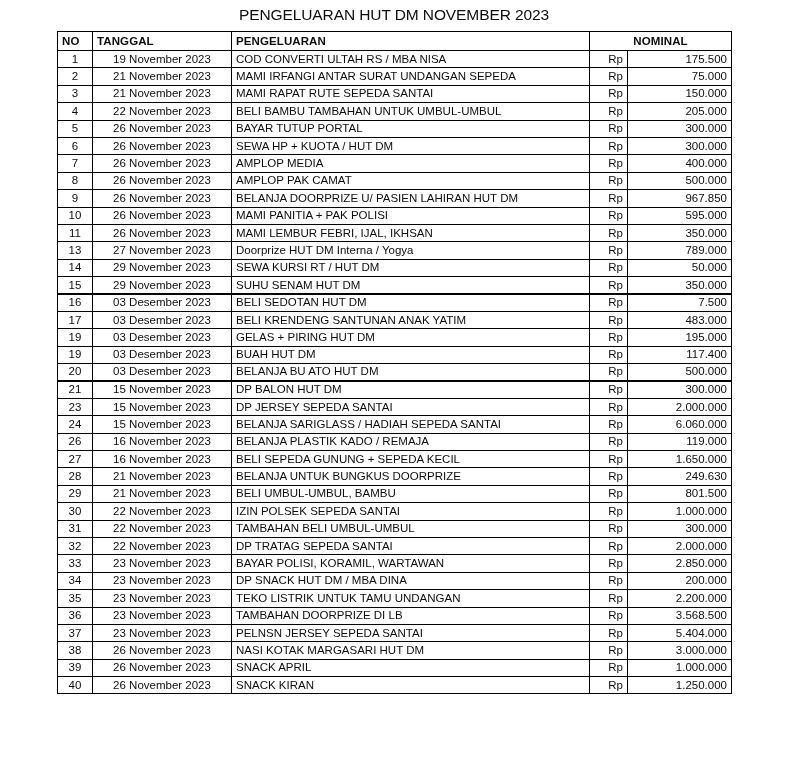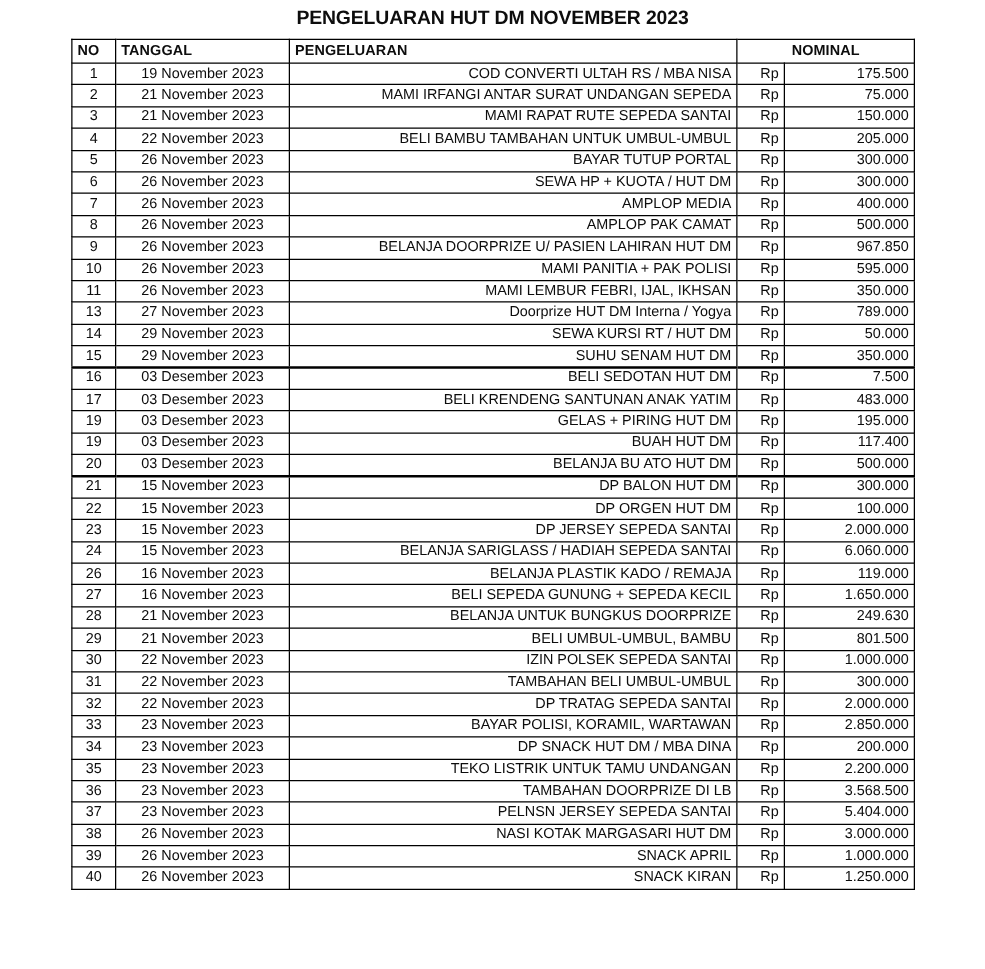--- a/index.html
+++ b/index.html
@@ -19,21 +19,21 @@
   .page {
     position: relative;
     width: 788px;
     height: 775px;
     background: #ffffff;
   }
 
   .doc-title {
     text-align: center;
     font-size: 15.5px;
-    font-weight: bold;
+    font-weight: normal;
     letter-spacing: -0.1px;
     color: #0d0d0d;
     margin: 0;
     padding: 6px 0 7px 0;
   }
 
   .table-wrap {
     margin: 0 auto;
     width: 674px;
     padding-left: 0;
@@ -79,21 +79,21 @@
   }
 
   td.cell-no {
     text-align: center;
     padding: 0 2px;
   }
   td.cell-tanggal {
     text-align: center;
   }
   td.cell-uraian {
-    text-align: right;
+    text-align: left;
     padding-left: 5px;
   }
   td.cell-rp {
     text-align: right;
     padding-left: 5px;
     border-right: none;
   }
   td.cell-amount {
     text-align: right;
     padding-right: 6px;
@@ -265,27 +265,20 @@
             <td class="cell-amount">500.000</td>
           </tr>
           <tr>
             <td class="cell-no">21</td>
             <td class="cell-tanggal">15 November 2023</td>
             <td class="cell-uraian">DP BALON HUT DM</td>
             <td class="cell-rp">Rp</td>
             <td class="cell-amount">300.000</td>
           </tr>
           <tr>
-            <td class="cell-no">22</td>
-            <td class="cell-tanggal">15 November 2023</td>
-            <td class="cell-uraian">DP ORGEN HUT DM</td>
-            <td class="cell-rp">Rp</td>
-            <td class="cell-amount">100.000</td>
-          </tr>
-          <tr>
             <td class="cell-no">23</td>
             <td class="cell-tanggal">15 November 2023</td>
             <td class="cell-uraian">DP JERSEY SEPEDA SANTAI</td>
             <td class="cell-rp">Rp</td>
             <td class="cell-amount">2.000.000</td>
           </tr>
           <tr>
             <td class="cell-no">24</td>
             <td class="cell-tanggal">15 November 2023</td>
             <td class="cell-uraian">BELANJA SARIGLASS / HADIAH SEPEDA SANTAI</td>

